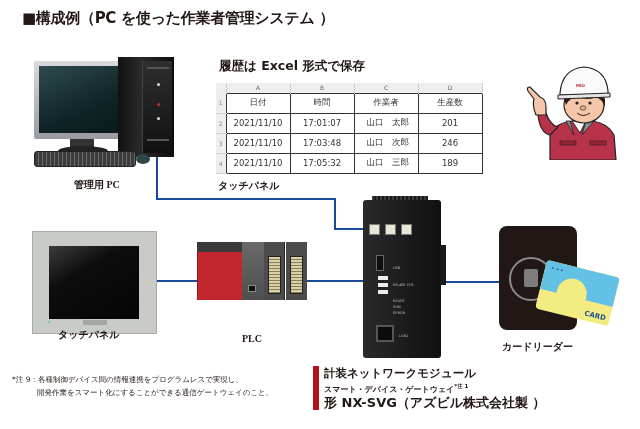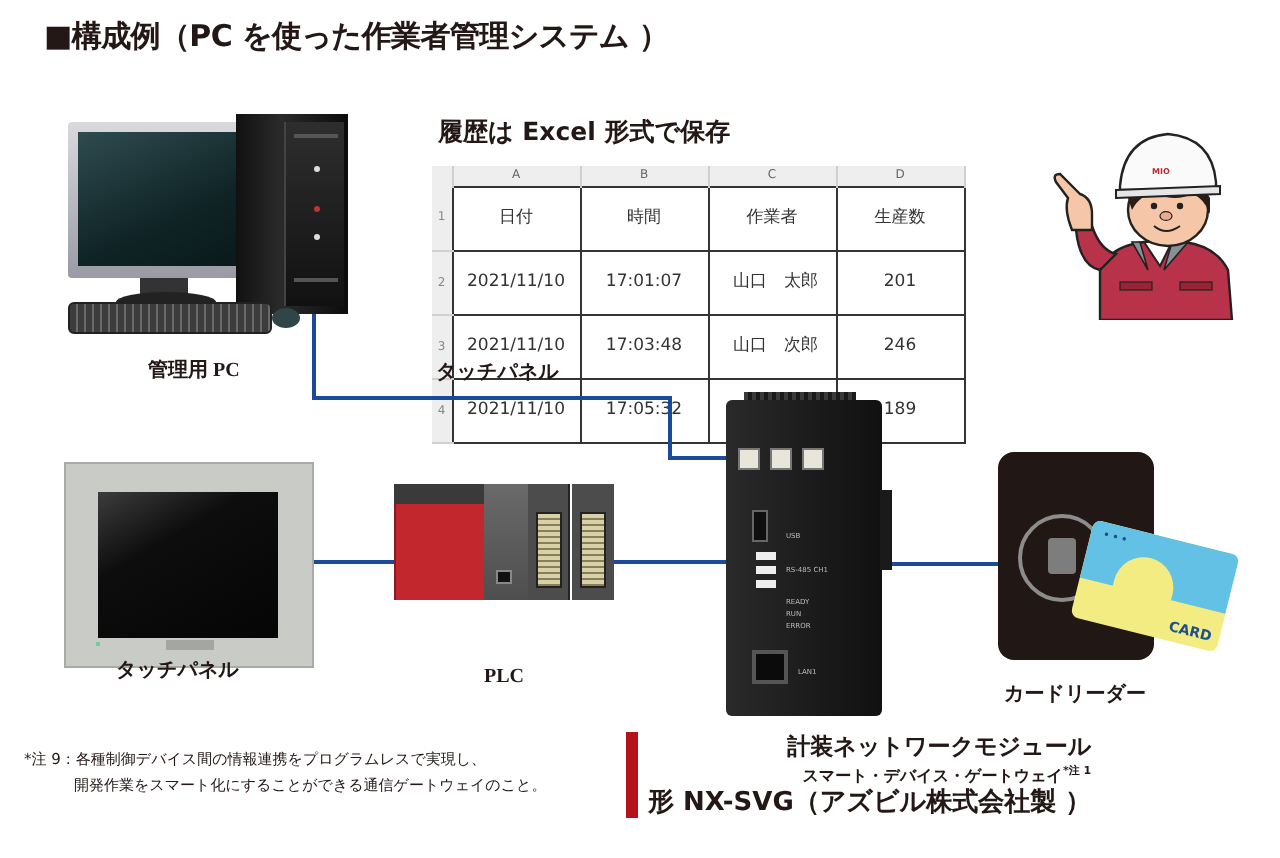--- a/index.html
+++ b/index.html
@@ -5,21 +5,21 @@
   * { box-sizing: border-box; margin: 0; padding: 0; }
   html, body { width: 640px; height: 429px; background: #ffffff; overflow: hidden; }
   body { position: relative; font-family: "DejaVu Sans", sans-serif; color: #231815; }
   .abs { position: absolute; }
 
   #title { left: 22px; top: 9px; font-size: 15px; font-weight: bold; letter-spacing: -0.3px; white-space: nowrap; }
 
   
   #excel-title { left: 219px; top: 58px; font-size: 12.5px; font-weight: bold; white-space: nowrap; }
   #excel { left: 216px; top: 83px; border-collapse: collapse; font-size: 8.5px; }
-  #excel td { height: 32px; text-align: center; white-space: nowrap; }
+  #excel td { height: 20px; text-align: center; white-space: nowrap; }
   #excel .colhdr td { background: #eeeeee; color: #666; font-size: 6px; height: 10px; border-right: 1px solid #d0d0d0; }
   #excel .rownum { background: #eeeeee; color: #888; font-size: 6px; width: 10px; border-bottom: 1px solid #d0d0d0; }
   #excel .cell { border: 1px solid #333; color: #333; }
   #excel .c-a { width: 64px; } #excel .c-b { width: 64px; }
   #excel .c-c { width: 64px; } #excel .c-d { width: 64px; }
   #excel .cell.name { text-align: left; padding-left: 12px; }
 
   
   .wire { position: absolute; background: #1c4a9a; }
 
@@ -72,21 +72,21 @@
   #reader-chip { left: 524px; top: 269px; width: 14px; height: 18px; background: #7d7d7d; border-radius: 2px; }
   #card { left: 540px; top: 268px; width: 75px; height: 50px; border-radius: 4px; transform: rotate(14deg); overflow: hidden; background: #f2ec82; }
   #card-blue { left: 0; top: 0; width: 75px; height: 30px; background: #63c1e5; }
   #card-bear { left: 17px; top: 12px; width: 30px; height: 30px; background: #f2ec82; border-radius: 50% 50% 0 0; }
   #card-text { right: 4px; bottom: 3px; font-size: 7px; font-weight: bold; color: #1e4f8f; font-family: "DejaVu Sans", sans-serif; }
   #card-dots { left: 6px; top: 3px; font-size: 6px; color: #1e4f8f; letter-spacing: 1px; }
 
   
   #note { left: 12px; top: 373px; font-size: 7.5px; line-height: 13px; color: #231815; }
   #note .indent { padding-left: 25px; display: block; }
-  #gw-block { left: 313px; top: 366px; border-left: 6px solid #b5121b; padding-left: 5px; text-align: right; }
+  #gw-block { left: 313px; top: 366px; border-left: 6px solid #b5121b; padding-left: 5px; }
   #gw-name { font-size: 11.5px; font-weight: bold; line-height: 14px; white-space: nowrap; }
   #gw-sub { font-size: 8px; font-weight: bold; line-height: 12px; white-space: nowrap; }
   #gw-sub sup { font-size: 5.5px; }
   #gw-model { font-size: 13px; font-weight: bold; line-height: 14px; white-space: nowrap; }
 </style>
 </head>
 <body>
 
 <div id="title" class="abs">■構成例（PC を使った作業者管理システム ）</div>
 

